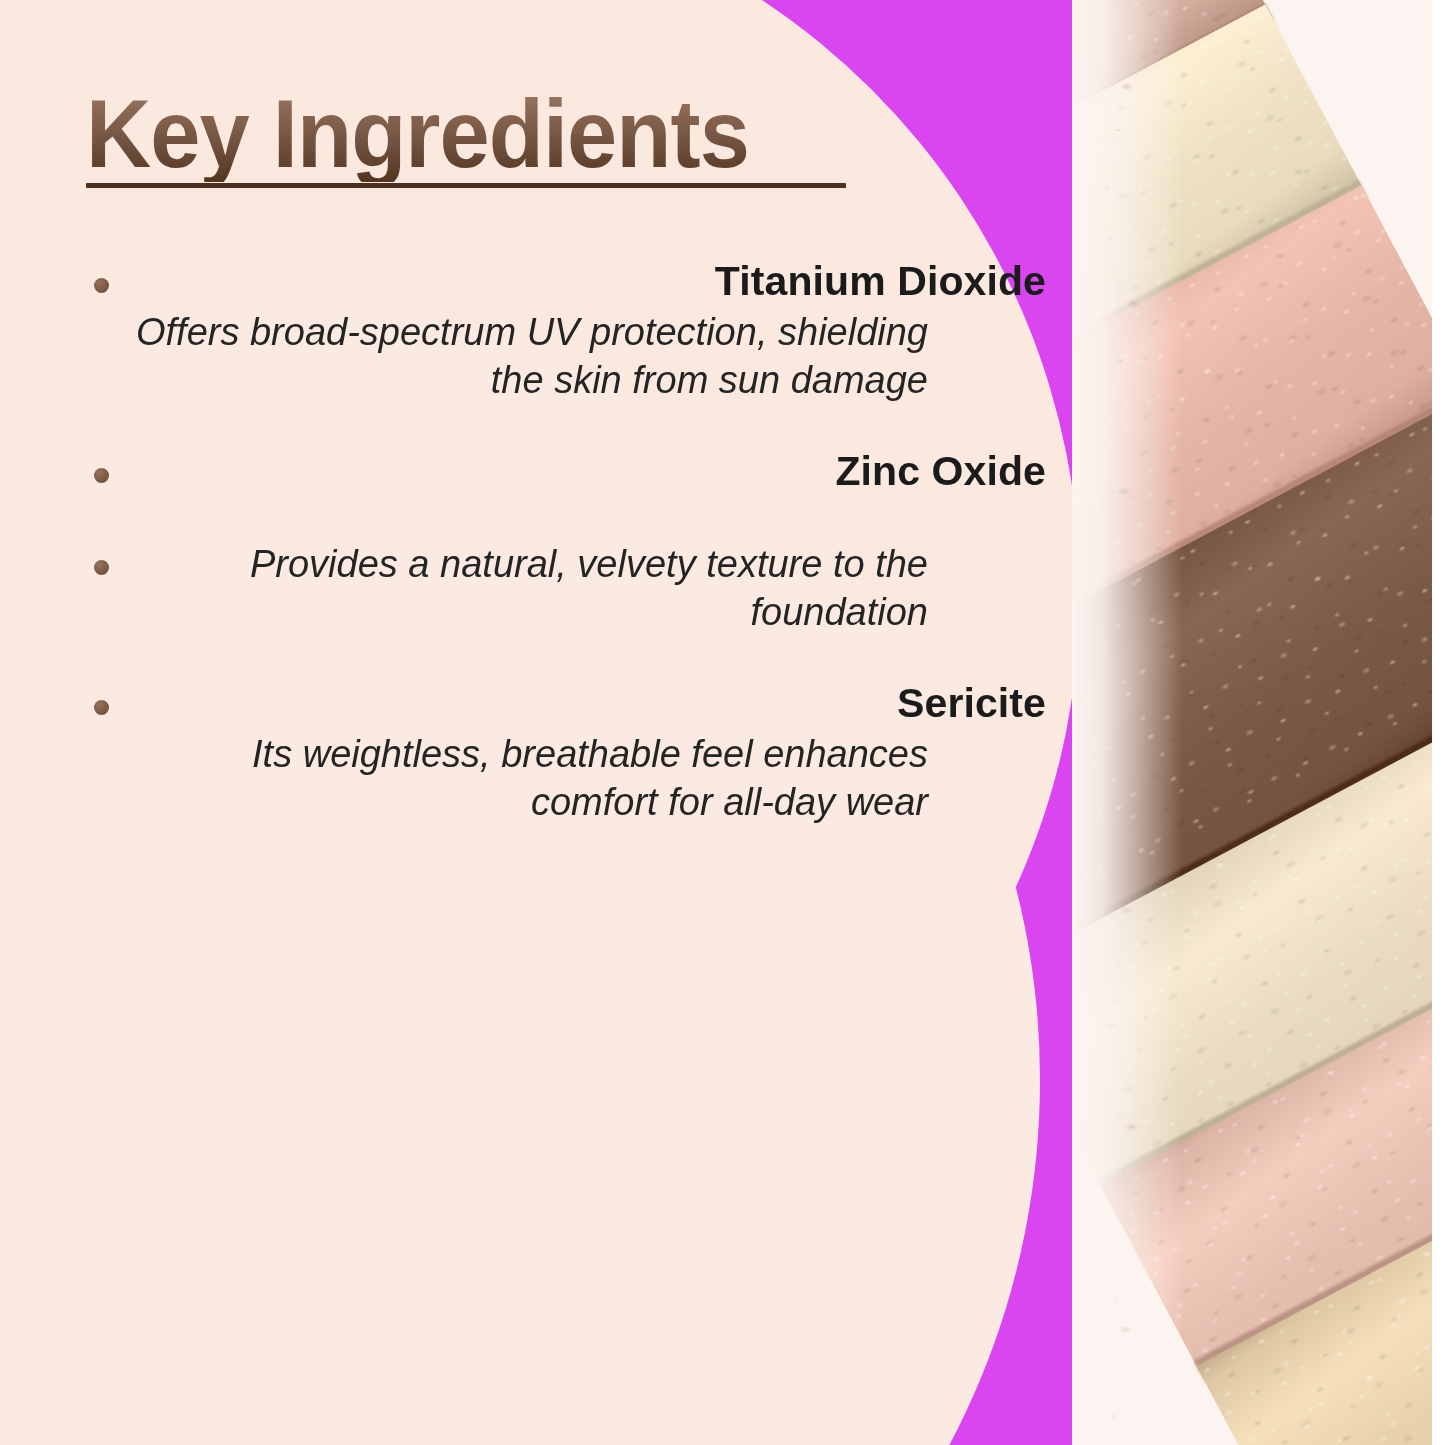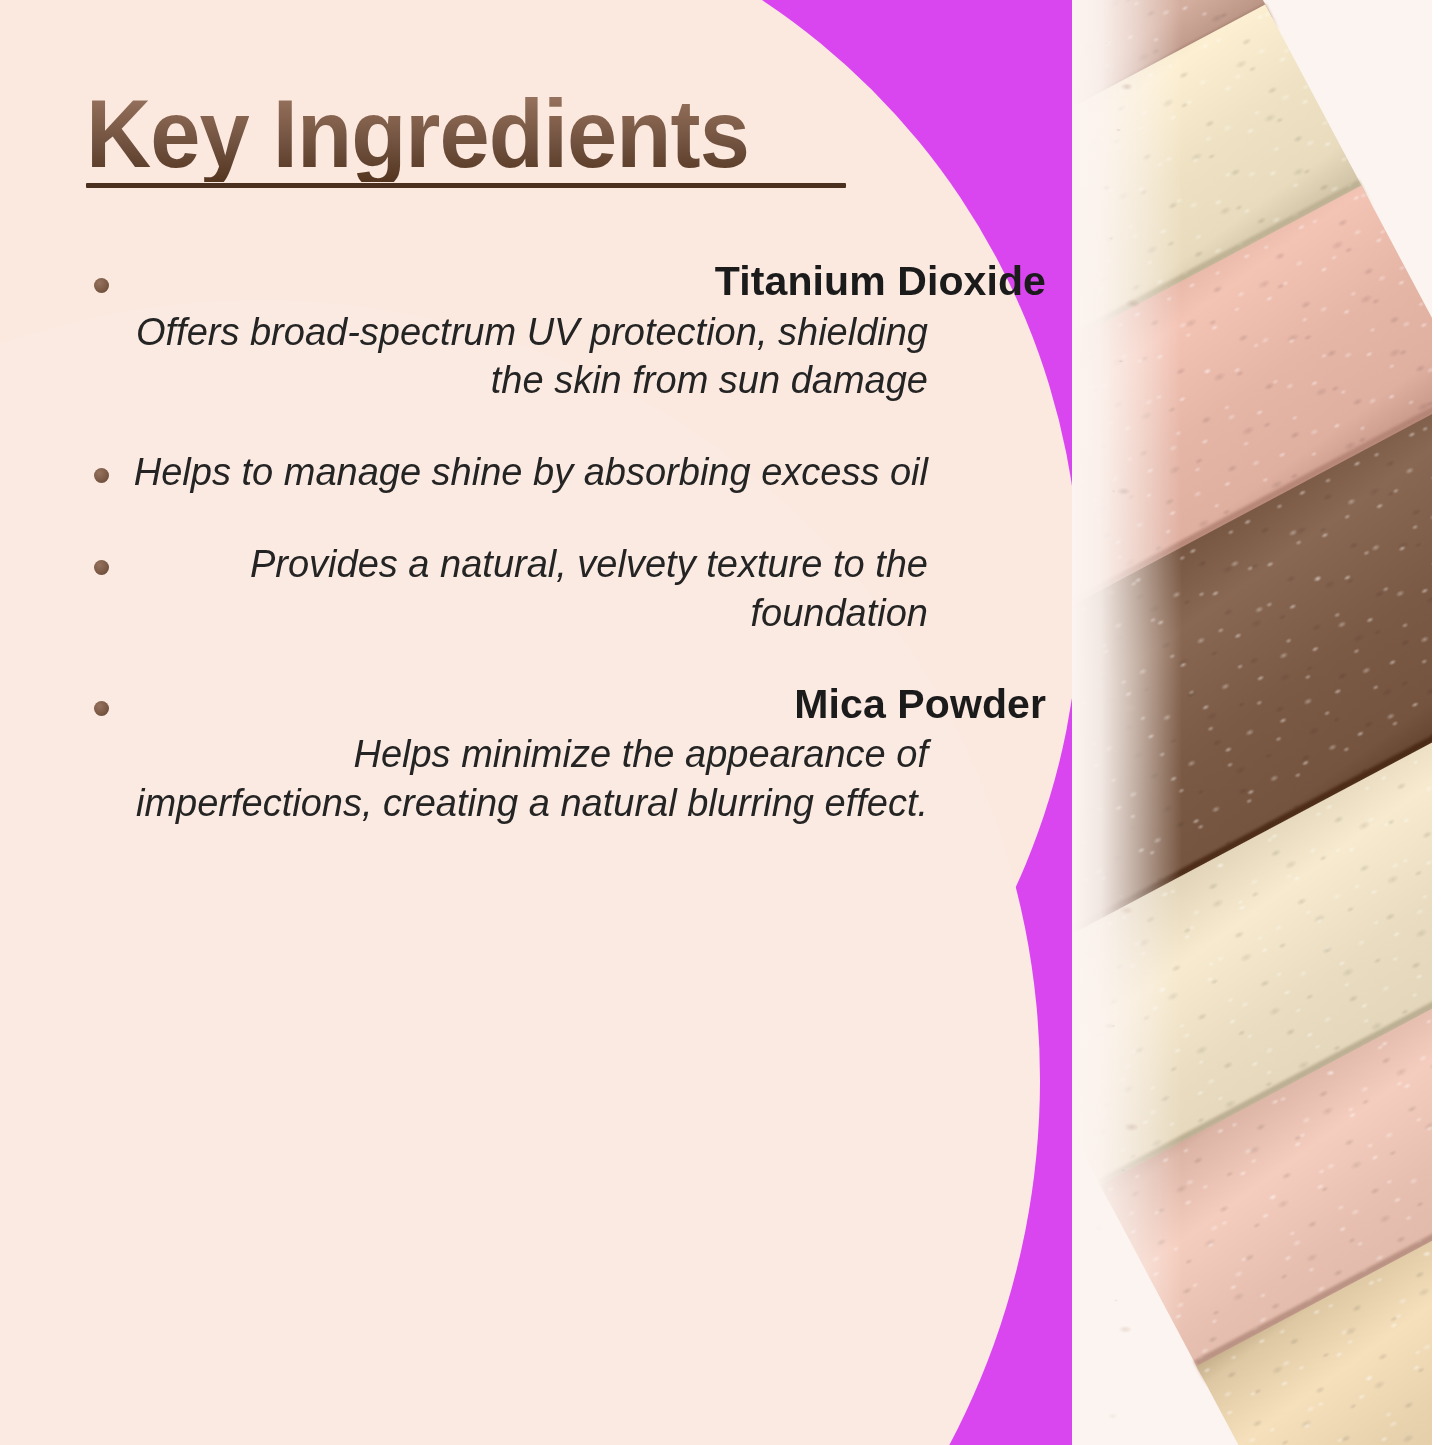--- a/index.html
+++ b/index.html
@@ -261,34 +261,34 @@
     <ul class="ing-list">
 
       <li class="ing-item">
         <span class="bullet"></span>
         <p class="ing-name">Titanium Dioxide</p>
         <p class="ing-desc">Offers broad-spectrum UV protection, shielding the skin from sun damage</p>
       </li>
 
       <li class="ing-item">
         <span class="bullet"></span>
-        <p class="ing-desc">Helps to manage shine by absorbing excess oil</p>
+        <p class="ing-name">Zinc Oxide</p>
       </li>
 
       <li class="ing-item">
         <span class="bullet"></span>
         <p class="ing-desc">Provides a natural, velvety texture to the foundation</p>
       </li>
 
-
       <li class="ing-item">
         <span class="bullet"></span>
-        <p class="ing-name">Mica Powder</p>
-        <p class="ing-desc">Helps minimize the appearance of imperfections, creating a natural blurring effect.</p>
+        <p class="ing-name">Sericite</p>
+        <p class="ing-desc">Its weightless, breathable feel enhances comfort for all-day wear</p>
       </li>
+
 
     </ul>
   </div>
 
   <div class="swatch">
     <div class="swatch-inner" id="swatch-bands">
         <div class="band" style="top: 0px; height: 250px; background: linear-gradient(172deg, rgb(183, 145, 130) 0%, rgb(207, 169, 154) 7%, rgb(231, 193, 178) 30%, rgb(217, 179, 164) 58%, rgb(211, 173, 158) 82%, rgb(177, 139, 124) 100%);"></div>
         <div class="band-edge" style="top: 234px; background: linear-gradient(rgb(159, 121, 106) 0%, rgb(193, 155, 140) 55%, transparent 100%);"></div>
         <div class="band" style="top: 235px; height: 215px; background: linear-gradient(172deg, rgb(205, 192, 162) 0%, rgb(229, 216, 186) 7%, rgb(253, 240, 210) 30%, rgb(239, 226, 196) 58%, rgb(233, 220, 190) 82%, rgb(199, 186, 156) 100%);"></div>
         <div class="band-edge" style="top: 434px; background: linear-gradient(rgb(181, 168, 138) 0%, rgb(215, 202, 172) 55%, transparent 100%);"></div>

